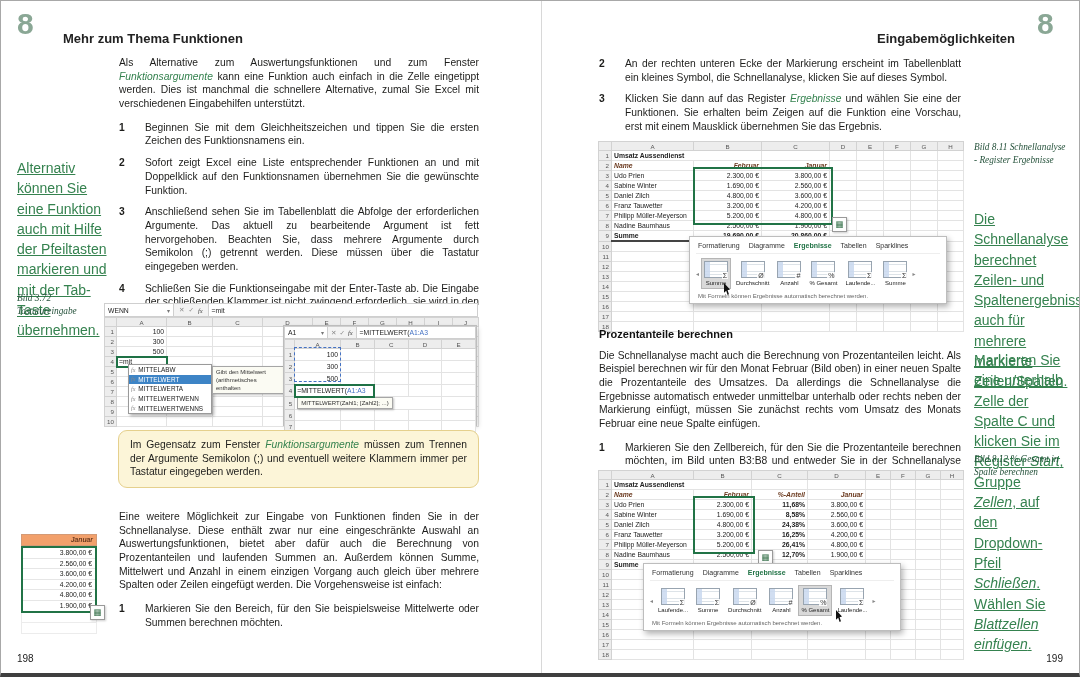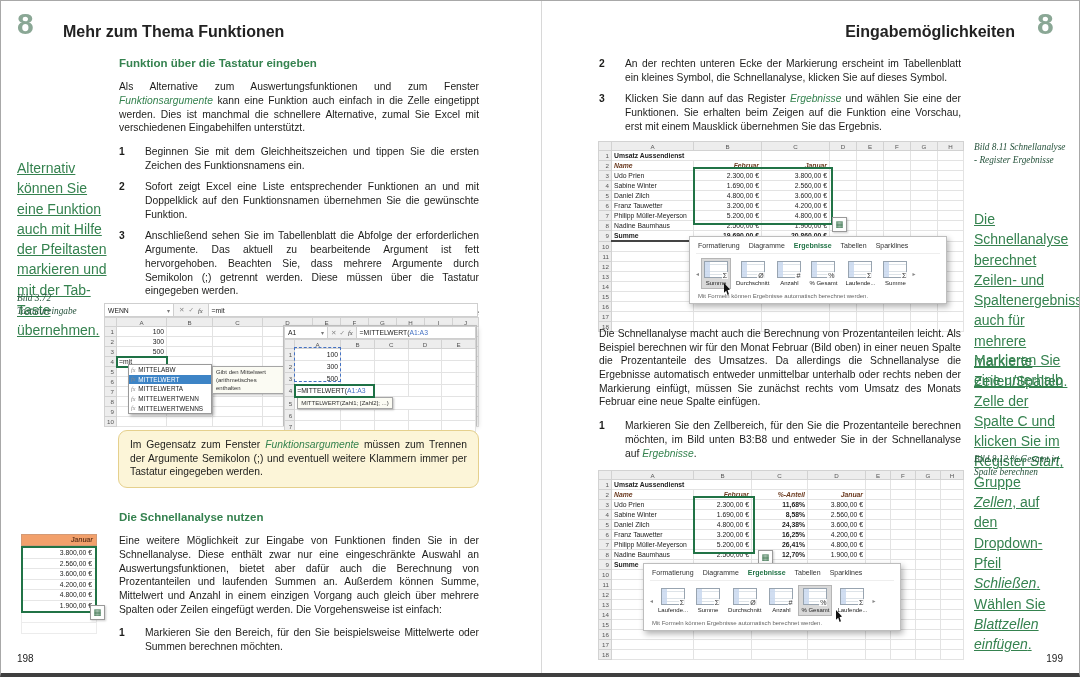--- a/index.html
+++ b/index.html
@@ -2,21 +2,21 @@
 <html style="--accent: #35824f; --chapter: #8aa795; --excel_green: #217346; --orange: #f2a06b; --orange_light: #fbe2d2; --note_bg: #fcf5d8; --note_border: #e5d08d; --select_blue: #3d84c6; --formula_blue: #4472c4;"><head>
 <meta charset="utf-8">
 <style>
   html,body{margin:0;padding:0;background:#9a9a9a;}
   .sheet{position:relative;width:1080px;height:677px;background:#fff;font-family:"Liberation Sans",sans-serif;
          color:#1d1d1b;overflow:hidden;border:1px solid #a8a8a8;border-bottom:4px solid #3f3f3f;box-sizing:border-box;}
   .divider{position:absolute;left:540px;top:0;bottom:0;width:1px;background:#d8d8d8;}
 
   
   .chapnum{position:absolute;top:6px;font-size:30px;font-weight:bold;color:var(--chapter,#8aa795);}
-  .runhead{position:absolute;top:22px;font-size:16px;font-weight:bold;color:#222;}
+  .runhead{position:absolute;top:30px;font-size:13px;font-weight:bold;color:#222;}
   .col{position:absolute;font-size:10.3px;line-height:1.33;text-align:justify;}
   .sec-title{color:var(--accent,#35824f);font-weight:bold;font-size:11.5px;margin:0 0 9px;text-align:left;}
   .sub-title{color:#111;font-weight:bold;font-size:11px;margin:0 0 7px;text-align:left;}
   .para{margin:0 0 10px;}
   .step{display:flex;margin-bottom:8px;}
   .step-n{font-weight:bold;width:26px;flex:none;}
   .step-t{flex:1;text-align:justify;}
   .em{font-style:italic;color:var(--accent,#35824f);}
   .blu{color:var(--formula_blue,#4472c4);}
   .mnote{position:absolute;color:var(--accent,#35824f);font-size:14px;line-height:1.45;text-align:left;text-decoration:underline;}
@@ -85,21 +85,20 @@
   <div class="divider"></div>
 
   <div>
     <div class="chapnum" style="left:16px;">8</div>
     <div class="runhead" style="left:62px;">Mehr zum Thema Funktionen</div>
 
     <div class="mnote" style="left:16px;top:157px;width:90px;">Alternativ können Sie eine Funktion auch mit Hilfe der Pfeiltasten markieren und mit der Tab-Taste übernehmen.</div>
     <div class="caption" style="left:16px;top:291px;width:90px;">Bild 3.72 Tastatureingabe</div>
 
     <div class="col" style="left:118px;top:55px;width:360px;">
-      <h3 class="sec-title">Funktion über die Tastatur eingeben</h3>
       <p class="para"><span>Als Alternative zum Auswertungsfunktionen und zum Fenster </span><span class="em">Funktionsargumente</span><span> kann eine Funktion auch einfach in die Zelle eingetippt werden. Dies ist manchmal die schnellere Alternative, zumal Sie Excel mit verschiedenen Eingabehilfen unterstützt.</span></p>
       <div>
 
       <div class="step">
           <span class="step-n">1</span>
           <div class="step-t"><span>Beginnen Sie mit dem Gleichheitszeichen und tippen Sie die ersten Zeichen des Funktionsnamens ein.</span></div>
         </div>
           <div class="step">
           <span class="step-n">2</span>
           <div class="step-t"><span>Sofort zeigt Excel eine Liste entsprechender Funktionen an und mit Doppelklick auf den Funktionsnamen übernehmen Sie die gewünschte Funktion.</span></div>
@@ -426,21 +425,20 @@
             </tr>
             </tbody>
         </table>
         <div class="dash" style="left:10px;top:21px;width:45px;height:33px;"></div>
       </div>
     </div>
 
     <div class="notebox" style="left:117px;top:429px;width:361px;height:58px;"><span>Im Gegensatz zum Fenster </span><span class="em">Funktionsargumente</span><span> müssen zum Trennen der Argumente Semikolon (;) und eventuell weitere Klammern immer per Tastatur eingegeben werden.</span></div>
 
     <div class="col" style="left:118px;top:509px;width:360px;">
-      <h3 class="sec-title">Die Schnellanalyse nutzen</h3>
       <p class="para">Eine weitere Möglichkeit zur Eingabe von Funktionen finden Sie in der Schnellanalyse. Diese enthält zwar nur eine eingeschränkte Auswahl an Auswertungsfunktionen, bietet aber dafür auch die Berechnung von Prozentanteilen und laufenden Summen an. Außerdem können Summe, Mittelwert und Anzahl in einem einzigen Vorgang auch gleich über mehrere Spalten oder Zeilen eingefügt werden. Die Vorgehensweise ist einfach:</p>
       <div>
 
       <div class="step">
           <span class="step-n">1</span>
           <div class="step-t"><span>Markieren Sie den Bereich, für den Sie beispielsweise Mittelwerte oder Summen berechnen möchten.</span></div>
         </div>
         </div>
     </div>
 
@@ -770,20 +768,21 @@
               <span class="qa-lbl">Summe</span>
             </span></span>
           <span class="qa-arr">▸</span>
         </div>
         <div class="qa-foot">Mit Formeln können Ergebnisse automatisch berechnet werden.</div>
         <div class="cursor" style="left:34px;top:46px;"></div>
       </div>
     </div>
 
     <div class="col" style="left:598px;top:326px;width:362px;">
+      <h3 class="sub-title">Prozentanteile berechnen</h3>
       <p class="para">Die Schnellanalyse macht auch die Berechnung von Prozentanteilen leicht. Als Beispiel berechnen wir für den Monat Februar (Bild oben) in einer neuen Spalte die Prozentanteile des Umsatzes. Da allerdings die Schnellanalyse die Ergebnisse automatisch entweder unmittelbar unterhalb oder rechts neben der Markierung einfügt, müssen Sie zunächst rechts vom Umsatz des Monats Februar eine neue Spalte einfügen.</p>
       <div>
 
       <div class="step">
           <span class="step-n">1</span>
           <div class="step-t"><span>Markieren Sie den Zellbereich, für den Sie die Prozentanteile berechnen möchten, im Bild unten B3:B8 und entweder Sie in der Schnellanalyse auf </span><span class="em">Ergebnisse</span><span>.</span></div>
         </div>
           <div class="step">
           <span class="step-n">2</span>
           <div class="step-t"><span>Klicken Sie auf den Pfeil nach rechts und wählen Sie </span><span class="em">% Gesamt</span><span> (in Spalte).</span></div>

